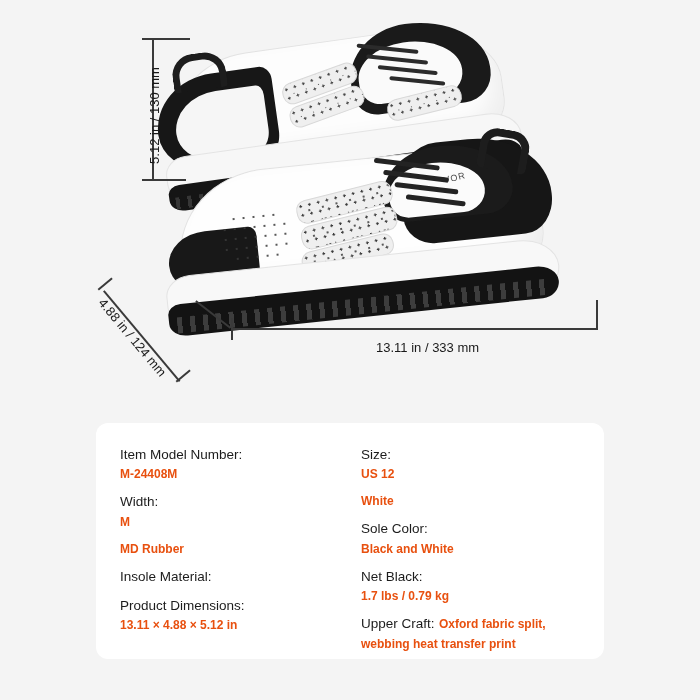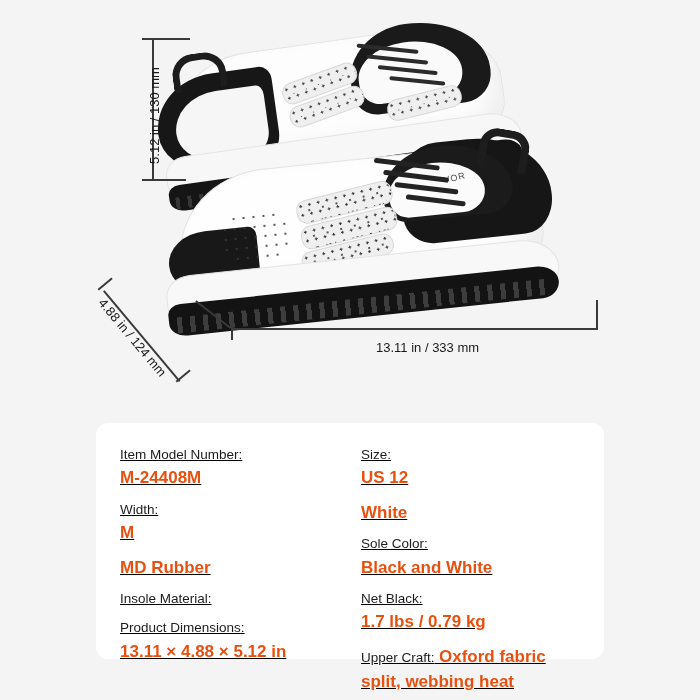--- a/index.html
+++ b/index.html
@@ -397,29 +397,28 @@
     padding: 22px 24px 18px 24px;
     display: flex;
     gap: 22px;
   }
   .spec-col {
     flex: 1 1 0;
     min-width: 0;
   }
   .spec-block {
     margin-bottom: 9px;
-    text-decoration: underline;
   }
   .spec-label {
     font-size: 13.5px;
     color: #1c1c1c;
     line-height: 1.5;
   }
   .spec-value {
-    font-size: 17px;
+    font-size: 12px;
     color: #e8500f;
     font-weight: bold;
     line-height: 1.5;
   }
   .spec-inline .spec-label,
   .spec-inline .spec-value {
     display: inline;
   }
 </style>
 </head>

